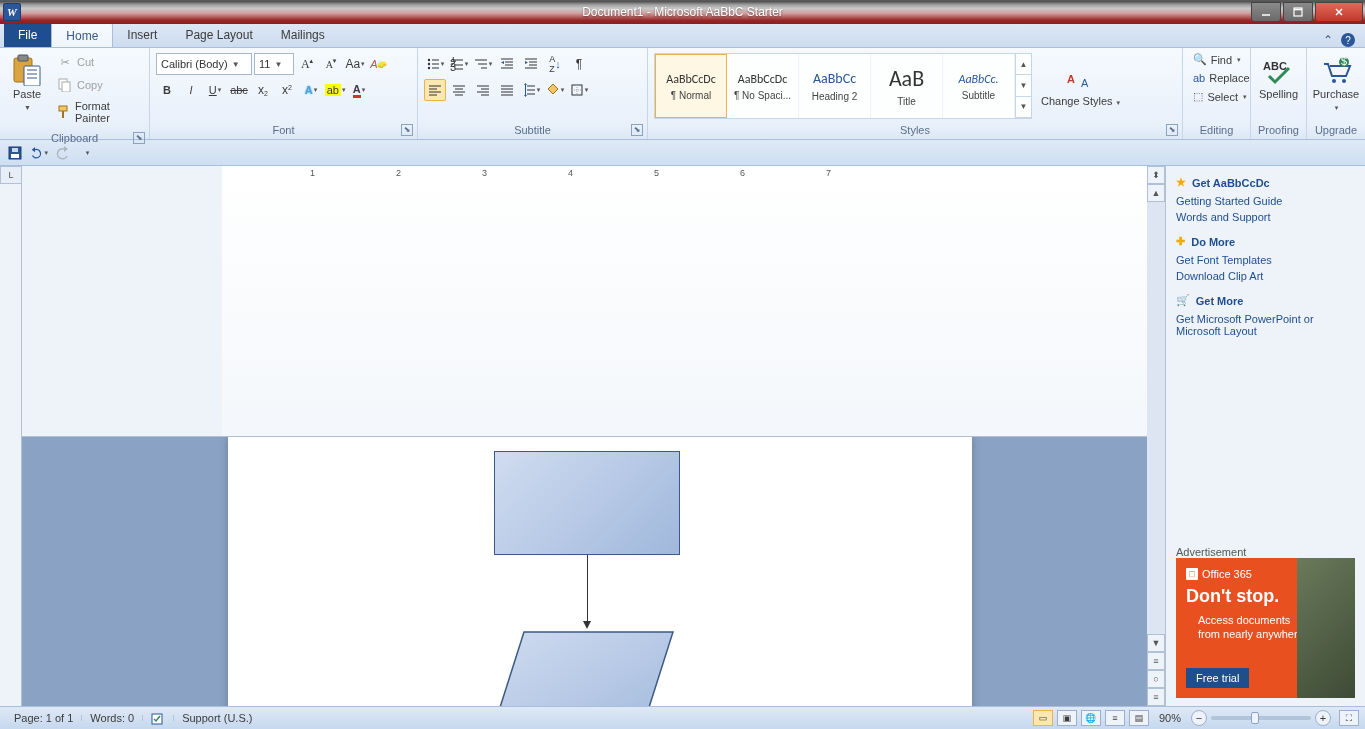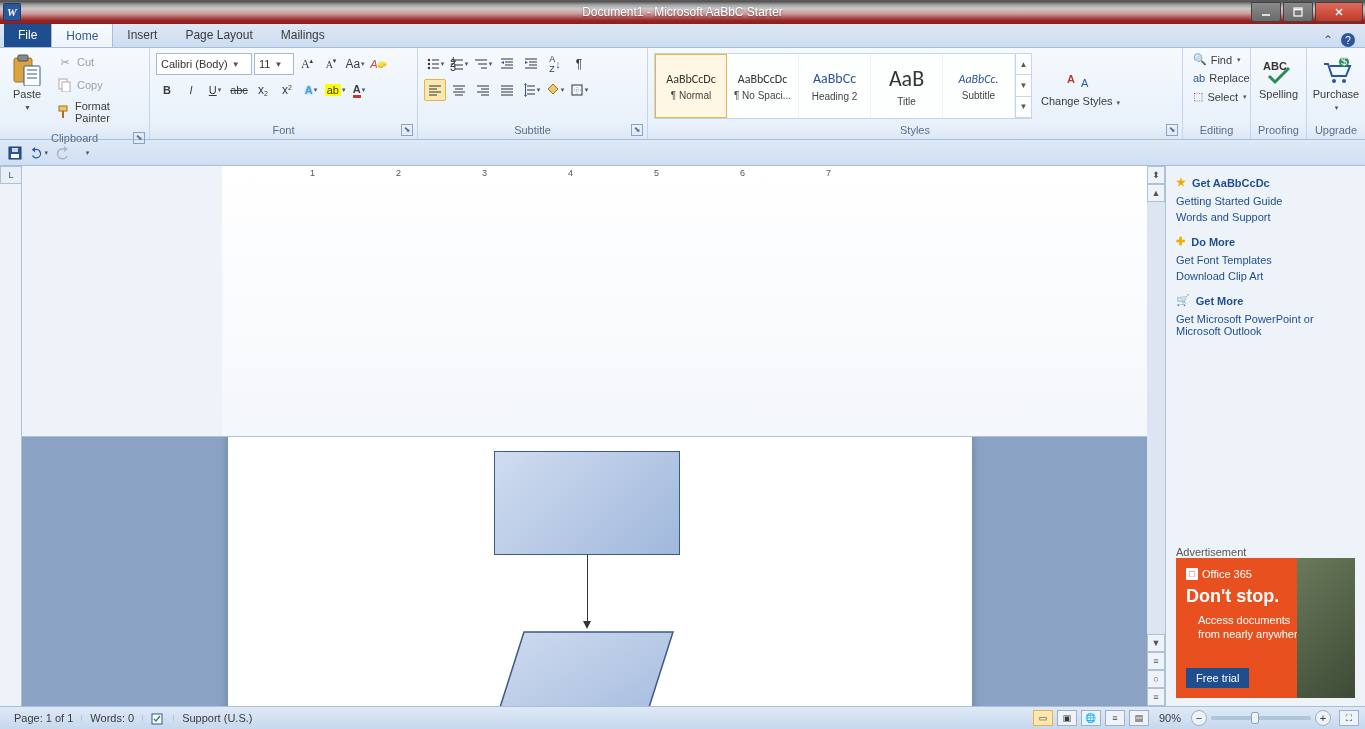--- a/index.html
+++ b/index.html
@@ -570,21 +570,21 @@
       </div>
     <div id="rp2">
         <div class="rp-link">Get Font Templates</div>
         <div class="rp-link">Download Clip Art</div>
       </div>
     <div class="rp-head" style="margin-top:10px;">
         <span style="color:#f2a900;">🛒</span>
         <span>Get More</span>
       </div>
     <div id="rp3">
-        <div class="rp-link">Get Microsoft PowerPoint or Microsoft Outlook</div>
+        <div class="rp-link">Get Microsoft PowerPoint or Microsoft Layout</div>
       </div>
     <div class="ad-label">Advertisement</div>
     <div class="ad-box">
       <div class="img"></div>
       <div class="o365">
           <span style="background:#fff;color:#e8511f;width:12px;height:12px;display:inline-flex;align-items:center;justify-content:center;font-size:9px;border-radius:1px;">□</span>
           <span>Office 365</span>
         </div>
       <div class="head">Don't stop.</div>
       <div class="sub">Access documents from nearly anywhere.</div>

